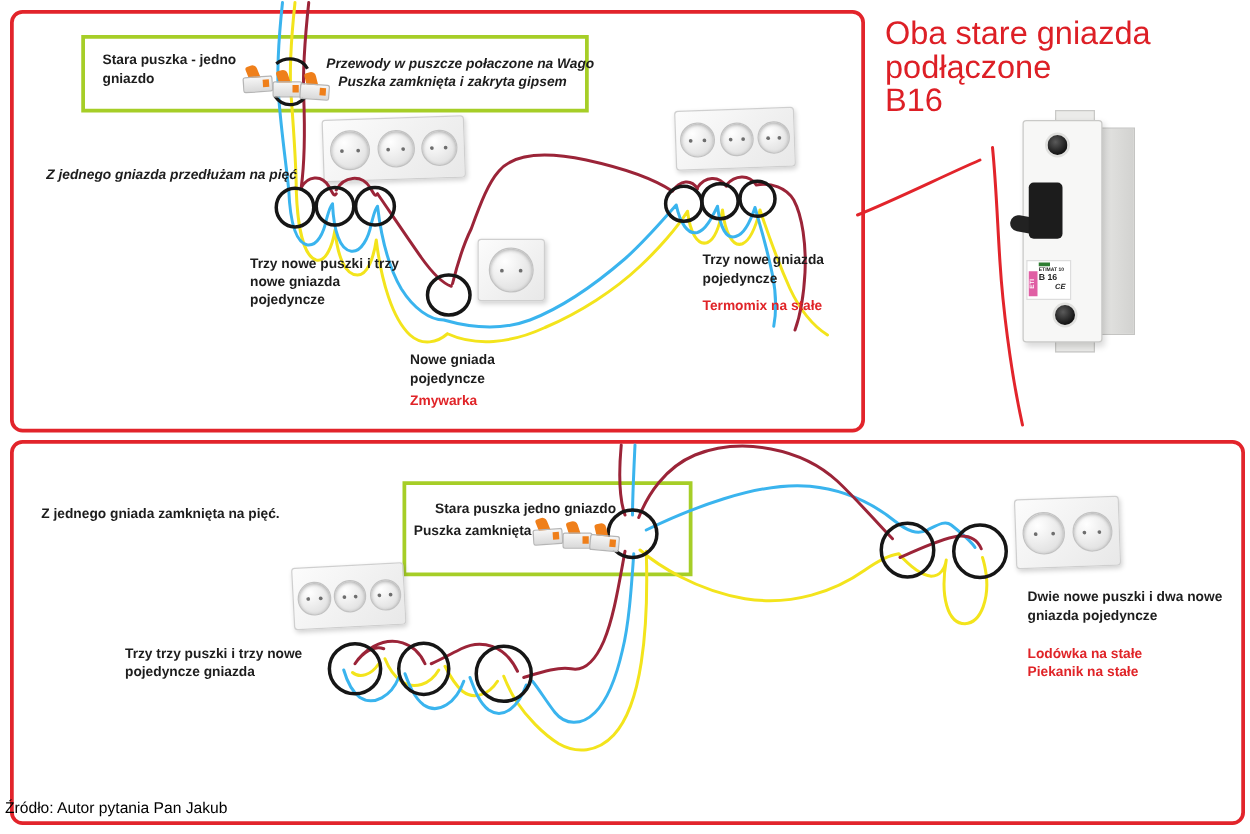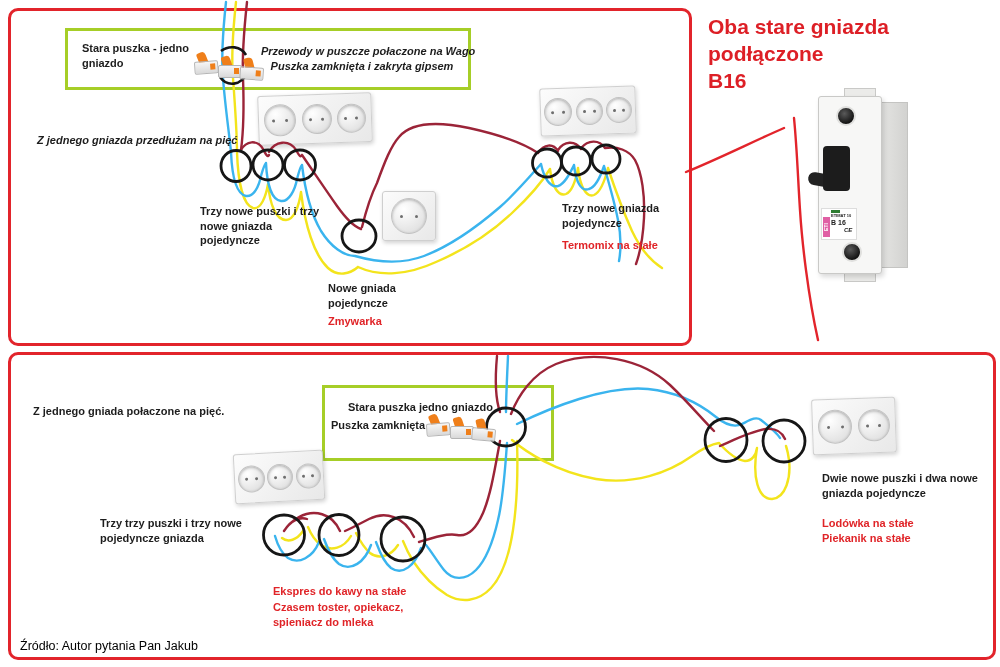--- a/index.html
+++ b/index.html
@@ -2,21 +2,21 @@
 <html><head>
 <meta charset="utf-8">
 <style>
   html,body{margin:0;padding:0;background:#fff;}
   .canvas{position:relative;width:1000px;height:667px;background:#fff;overflow:hidden;
           font-family:"Liberation Sans","DejaVu Sans",sans-serif;}
   .rbox{position:absolute;border:3px solid #e2242b;border-radius:10px;background:transparent;}
   .gbox{position:absolute;border:3px solid #a6ce27;background:transparent;}
   .txt{position:absolute;font-size:11px;font-weight:bold;color:#1d1d1d;line-height:14.5px;white-space:nowrap;z-index:6;}
   .txt div{white-space:nowrap;}
-  .heading{position:absolute;font-size:21px;font-weight:bold;line-height:27px;z-index:6;}
+  .heading{position:absolute;font-size:26px;font-weight:normal;line-height:27px;z-index:6;}
   .source{position:absolute;font-size:12.5px;font-weight:normal;color:#000;z-index:6;}
   svg.wires{position:absolute;left:0;top:0;z-index:3;pointer-events:none;}
   
   .socket{position:absolute;z-index:2;background:linear-gradient(135deg,#fcfcfc,#e8e8e8);
           border:1px solid #cfcfcf;border-radius:3px;box-shadow:1px 2px 4px rgba(0,0,0,.18);
           display:flex;align-items:center;justify-content:space-evenly;}
   .well{background:radial-gradient(circle at 35% 30%,#ffffff,#d8d8d8);border-radius:50%;
         border:1px solid #c2c2c2;box-shadow:inset 0 1px 3px rgba(0,0,0,.28);position:relative;}
   .well::before,.well::after{content:"";position:absolute;width:3px;height:3px;background:#6e6e6e;
         border-radius:50%;top:46%;}
@@ -209,36 +209,31 @@
     <div>Nowe gniada</div>
     <div>pojedyncze</div>
   </div>
   <div class="txt" style="left: 328px; top: 314px; color: rgb(224, 36, 40);">Zmywarka</div>
   <div class="txt" style="left:562px;top:201px;">
     <div>Trzy nowe gniazda</div>
     <div>pojedyncze</div>
   </div>
   <div class="txt" style="left: 562px; top: 238px; color: rgb(224, 36, 40);">Termomix  na stałe</div>
 
-  <div class="txt" style="left:33px;top:404px;">Z jednego gniada połaczone na pięć.</div>
+  <div class="txt" style="left:33px;top:404px;">Z jednego gniada zamknięta na pięć.</div>
   <div class="txt" style="left:348px;top:400px;">Stara puszka jedno gniazdo</div>
   <div class="txt" style="left:331px;top:418px;">Puszka zamknięta</div>
   <div class="txt" style="left:100px;top:516px;">
     <div>Trzy trzy puszki i trzy nowe</div>
     <div>pojedyncze gniazda</div>
   </div>
-  <div class="txt" style="left: 273px; top: 584px; line-height: 15.5px; color: rgb(224, 36, 40);">
-    <div>Ekspres do kawy  na stałe</div>
-    <div>Czasem toster, opiekacz,</div>
-    <div>spieniacz do mleka</div>
-  </div>
   <div class="txt" style="left:822px;top:471px;">
     <div>Dwie nowe puszki i dwa nowe</div>
     <div>gniazda pojedyncze</div>
   </div>
   <div class="txt" style="left: 822px; top: 516px; color: rgb(224, 36, 40);">
     <div>Lodówka na stałe</div>
     <div>Piekanik na stałe</div>
   </div>
 
-  <div class="source" style="left:20px;top:639px;">Źródło: Autor pytania Pan Jakub</div>
+  <div class="source" style="left:4px;top:639px;">Źródło: Autor pytania Pan Jakub</div>
 
 </div>
 
 </body></html>

